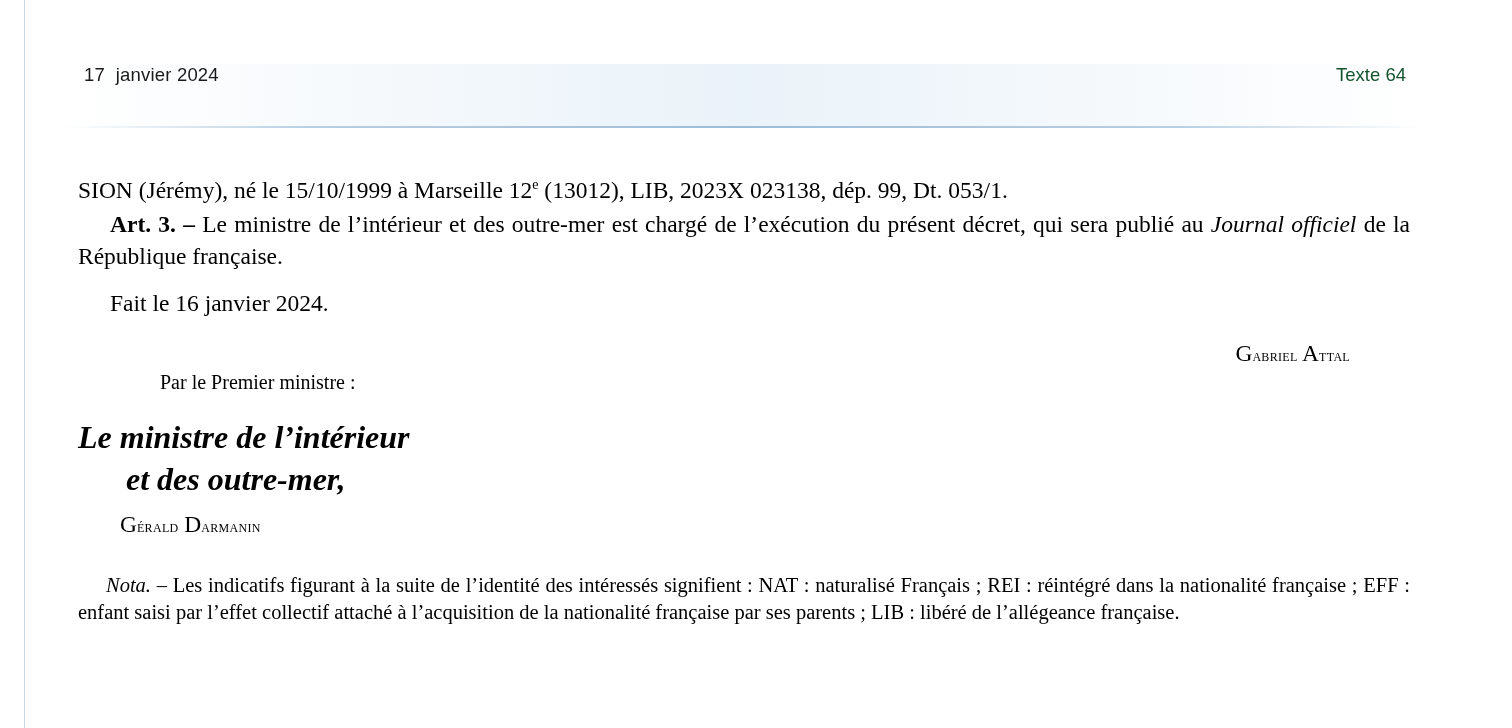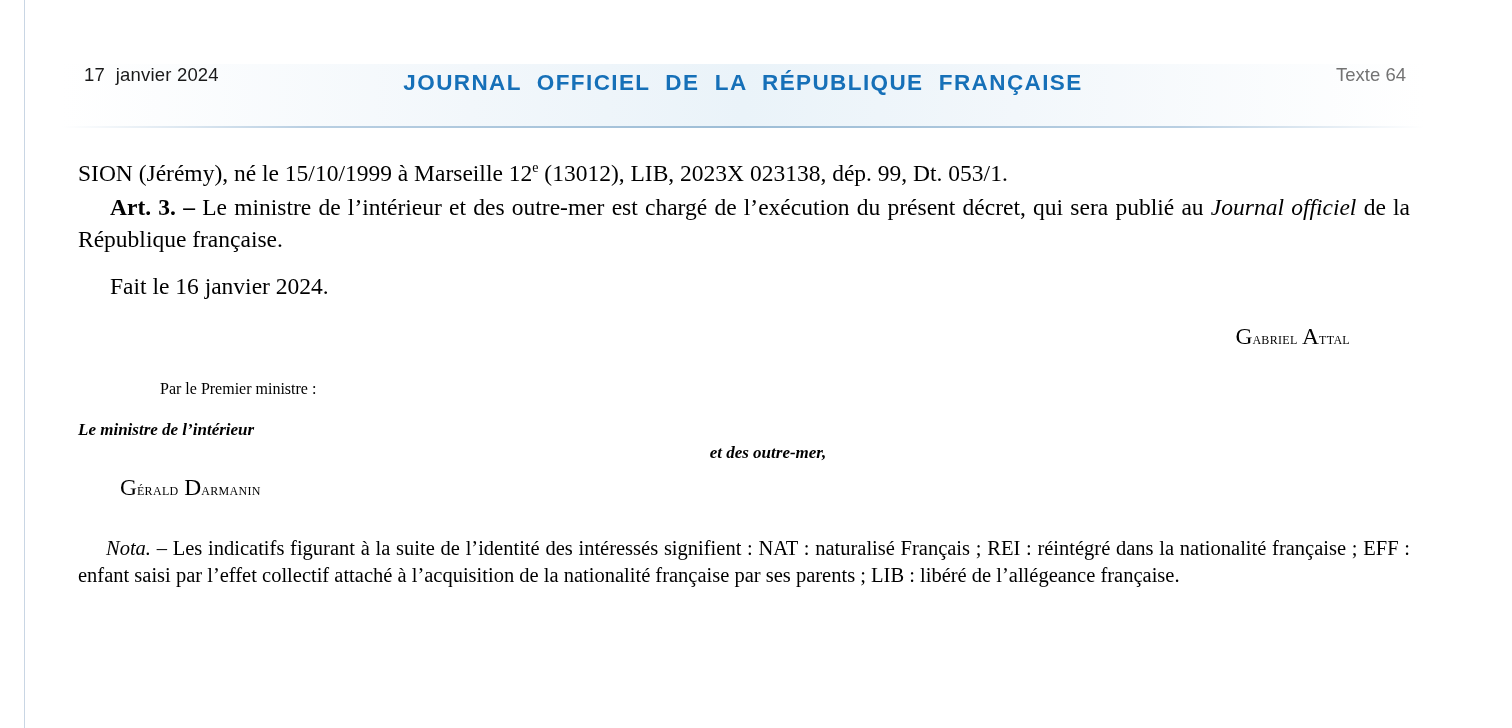--- a/index.html
+++ b/index.html
@@ -63,21 +63,21 @@
     letter-spacing: 1.4px;
     white-space: pre;
     position: absolute;
     left: 50%;
     transform: translateX(-50%);
     top: 6px;
   }
   .header-texte {
     font-family: "Liberation Sans", sans-serif;
     font-size: 18.5px;
-    color: #737373;
+    color: #14532d;
     white-space: pre;
   }
   .header-rule {
     position: absolute;
     left: 62px;
     top: 126px;
     width: 1362px;
     height: 2px;
     background: linear-gradient(to right, #ffffff 0%, #b9cfe2 18%, #9dbdd6 50%, #b9cfe2 82%, #ffffff 100%);
   }
@@ -110,21 +110,21 @@
   }
 
   .art-label {
     font-weight: bold;
   }
   .dash {
     font-weight: bold;
   }
 
   .namelist {
-    margin-top: 1px;
+    margin-top: 18px;
   }
 
   .sup {
     font-size: 14px;
     vertical-align: super;
     line-height: 0;
   }
 
   .art3 {
     margin-top: 2px;
@@ -148,36 +148,34 @@
   }
   .smallcaps-first {
     font-size: 23.5px;
   }
   .smallcaps-rest {
     font-size: 12px;
     letter-spacing: 0.3px;
   }
 
   .par-le {
-    margin-top: 26px;
     padding-left: 82px;
-    font-size: 16px;
+    font-size: 20px;
   }
 
   .minister-title {
     margin-top: 19px;
     font-style: italic;
     font-weight: bold;
-    font-size: 17px;
+    font-size: 32px;
     line-height: 1.33;
   }
   .minister-title .line2 {
     display: block;
     padding-left: 48px;
-    text-align: center;
   }
 
   .minister-name {
     margin-top: 7px;
     padding-left: 42px;
   }
 
   .nota {
     margin-top: 32px;
     font-size: 20.5px;
@@ -193,21 +191,20 @@
 
 <div class="page">
 
   <div class="page-edge-rule"></div>
 
   <div class="header-wash"></div>
 
   <div class="header">
     <div class="header-inner">
       <span class="header-date">17  janvier 2024</span>
-      <span class="header-title">JOURNAL  OFFICIEL  DE  LA  RÉPUBLIQUE  FRANÇAISE</span>
       <span class="header-texte">Texte 64</span>
     </div>
   </div>
   <div class="header-rule"></div>
 
   <div class="body-area">
 
 
     <p class="namelist">
       <span>SION (Jérémy), né le 15/10/1999 à Marseille 12</span><span class="sup">e</span><span> (13012), LIB, 2023X 023138, dép. 99, Dt. 053/1.</span>

